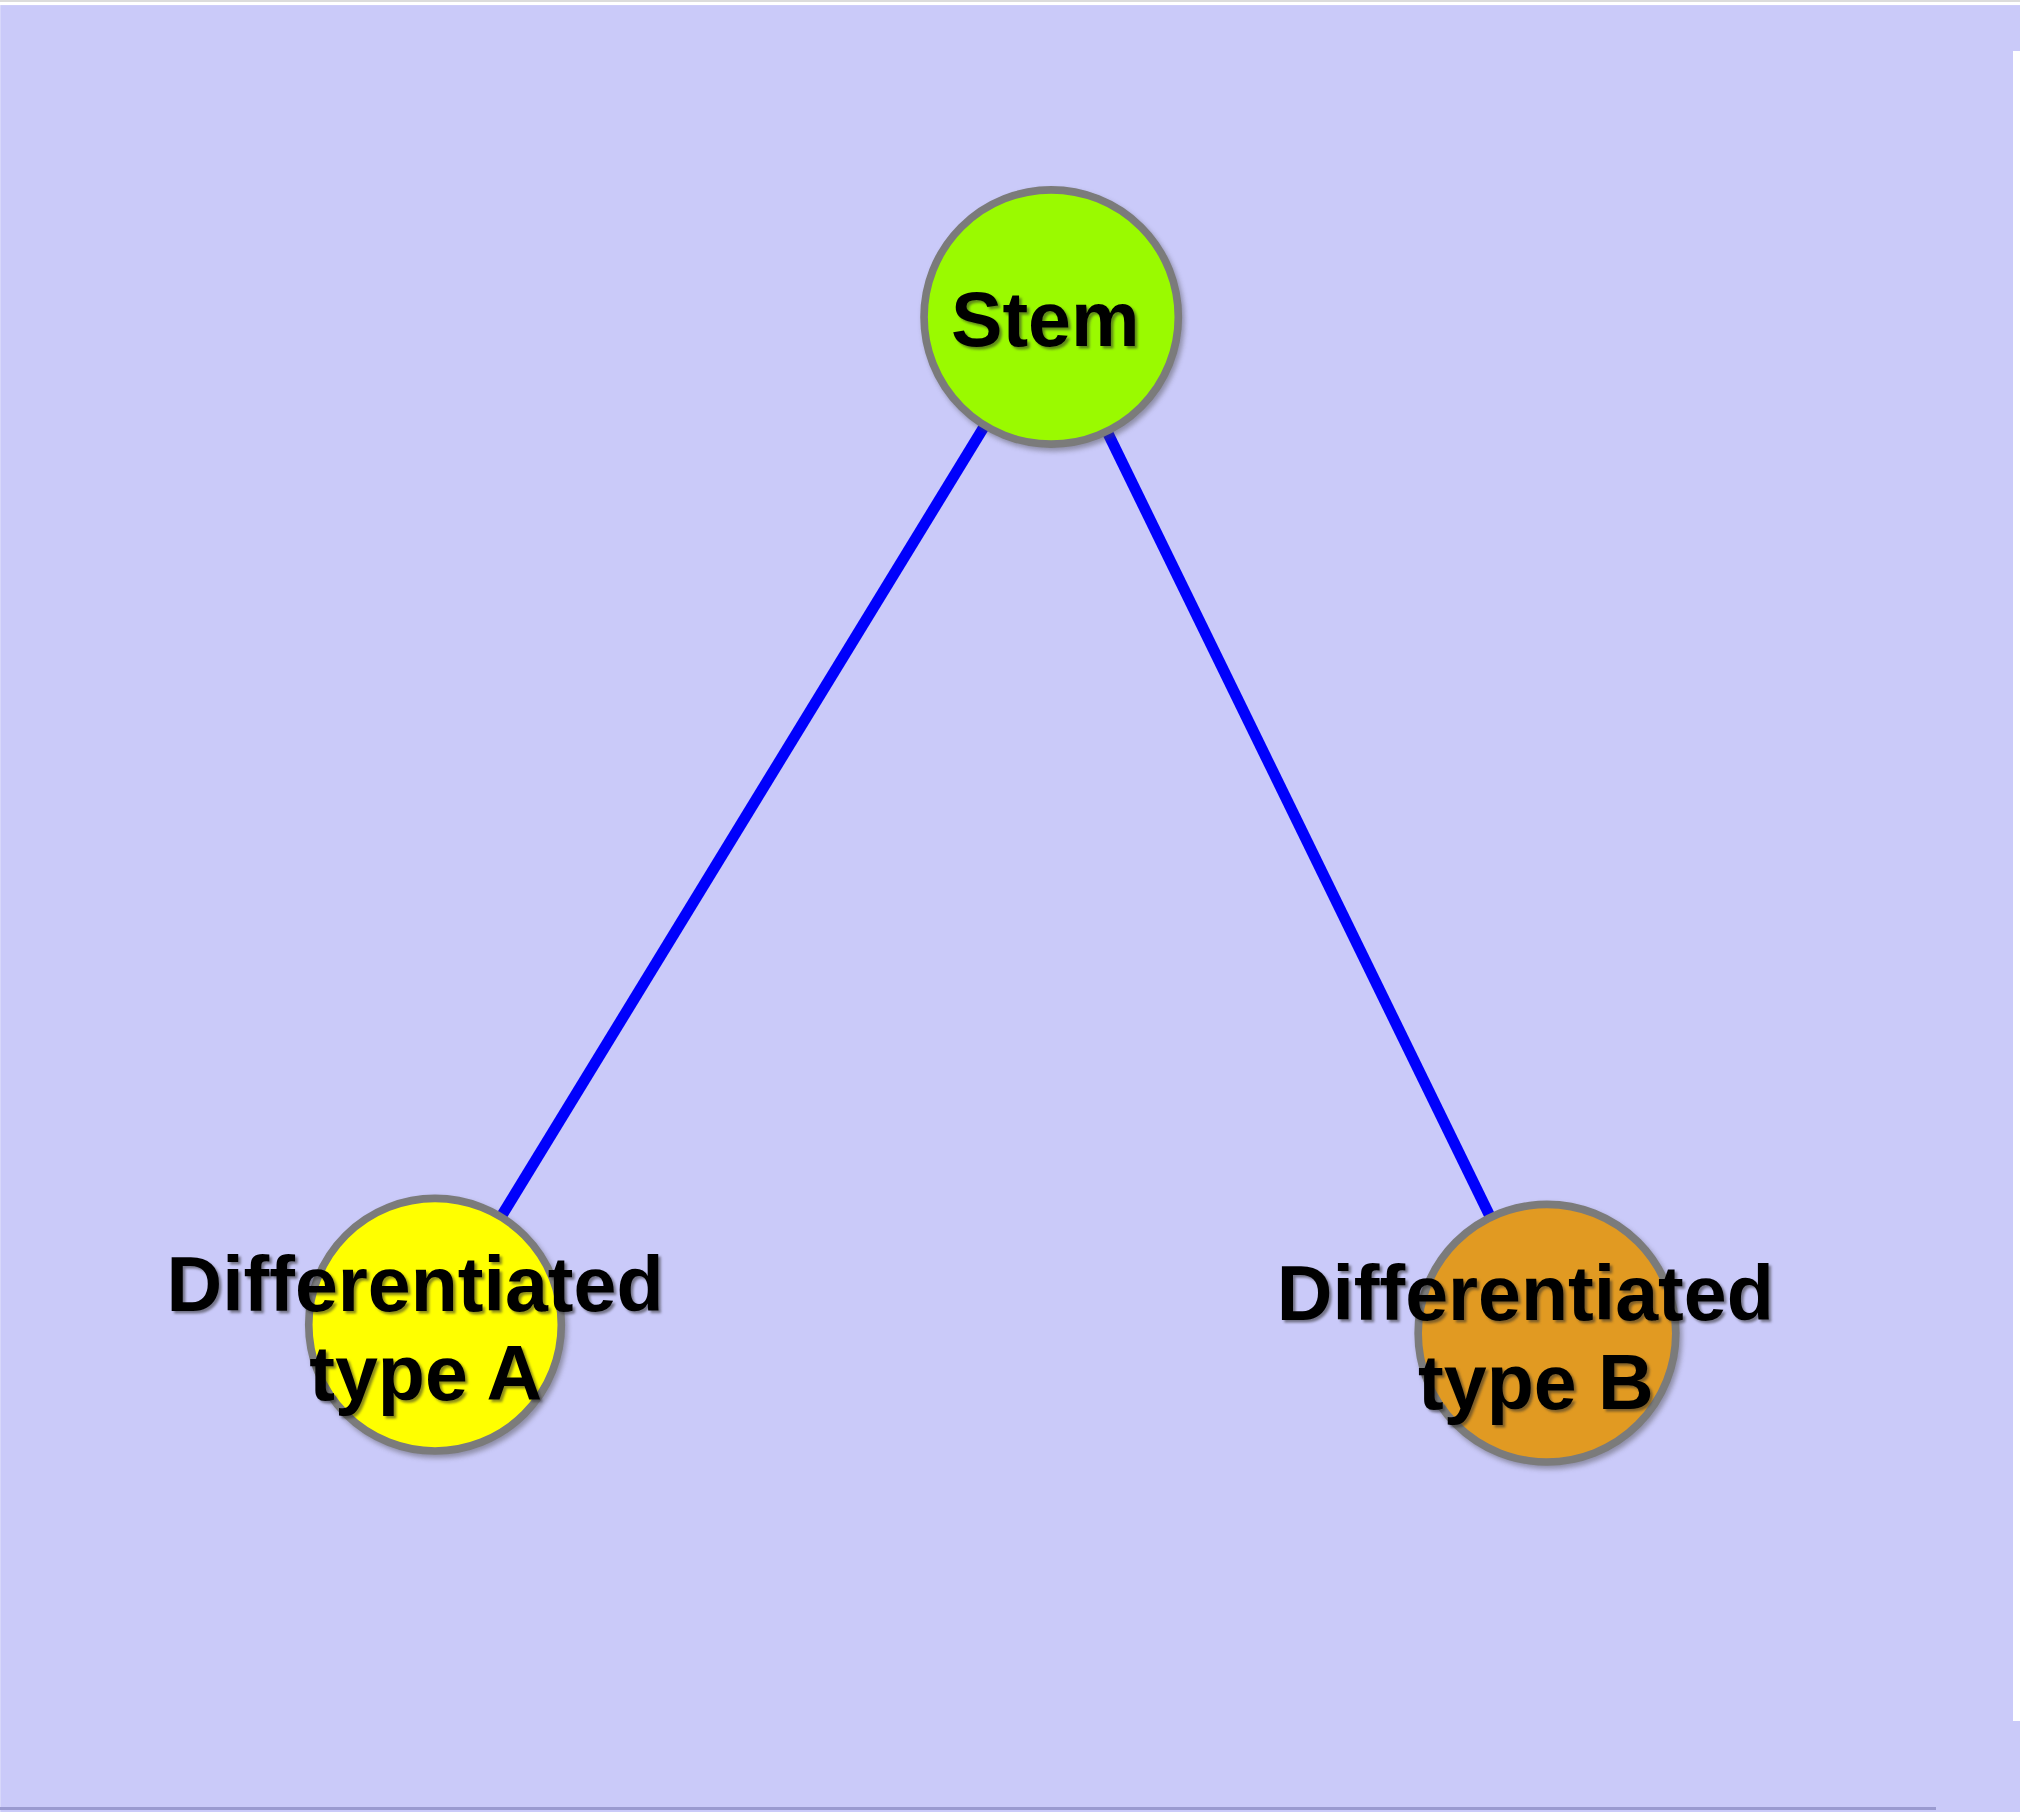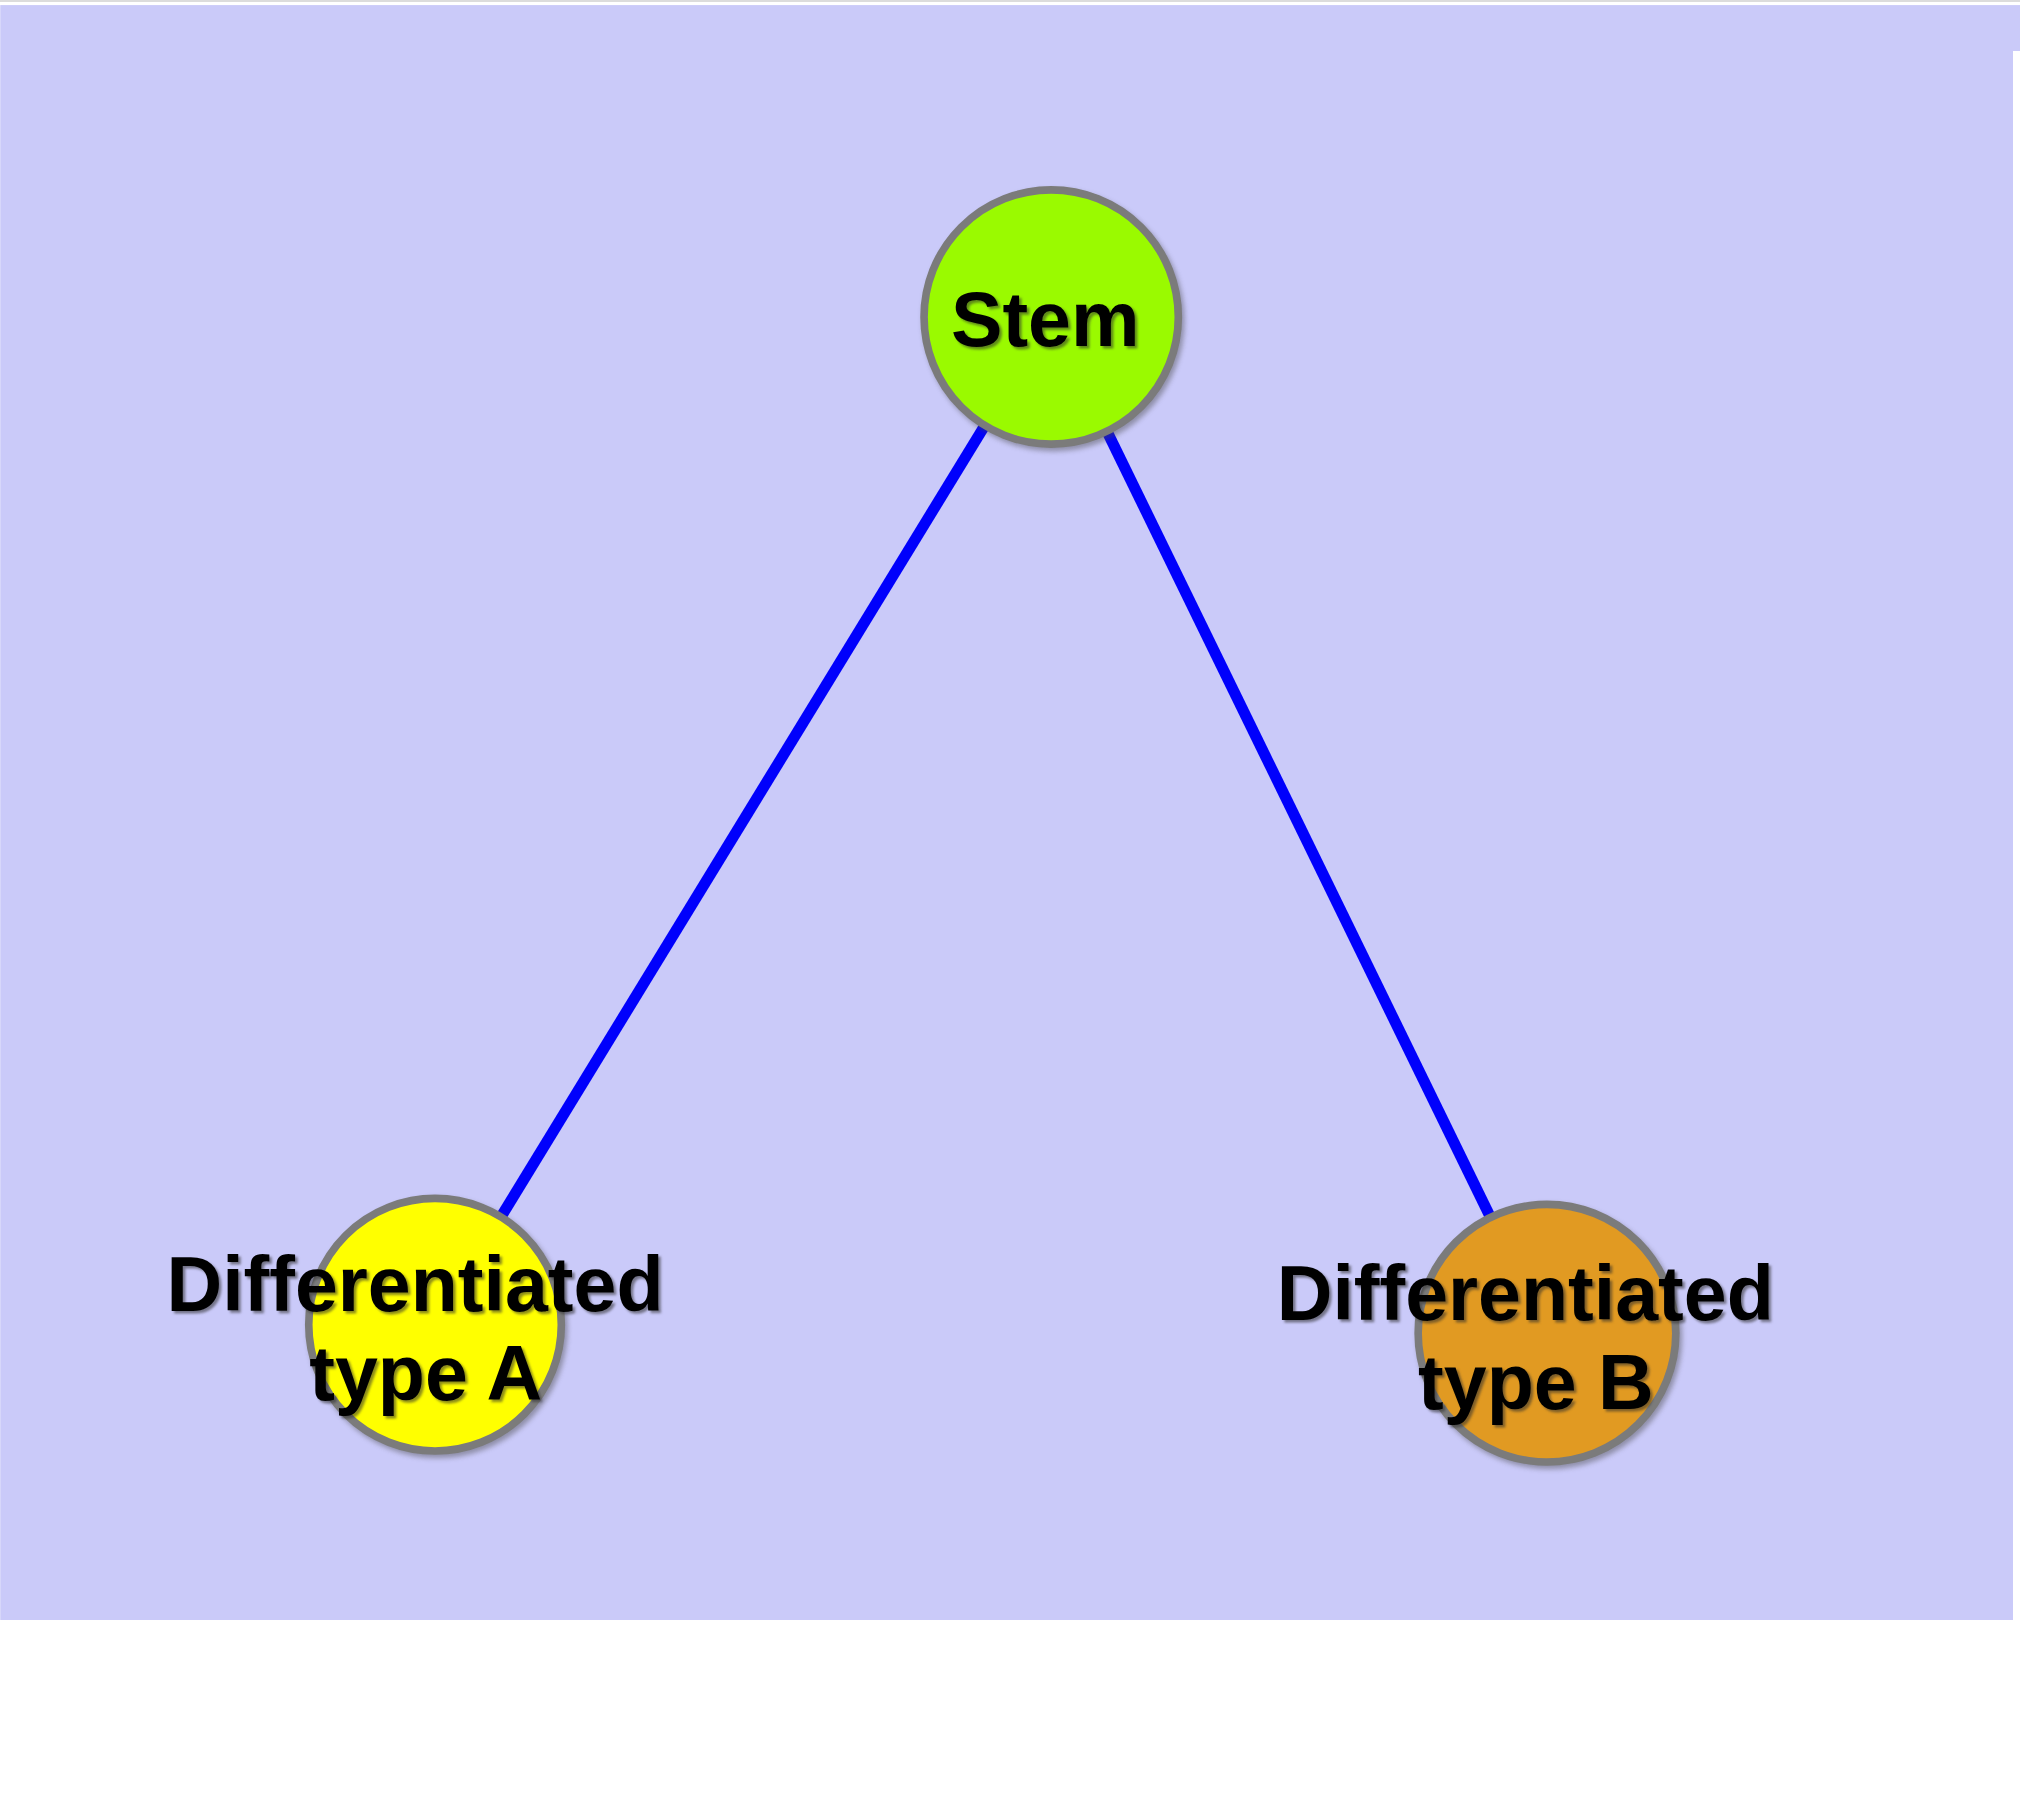--- a/index.html
+++ b/index.html
@@ -4,21 +4,21 @@
 <style>
   html, body {
     margin: 0;
     padding: 0;
     background: #ffffff;
     font-family: "Liberation Sans", sans-serif;
   }
   .page {
     position: relative;
     width: 2021px;
-    height: 1620px;
+    height: 1812px;
     background: #ffffff;
     overflow: hidden;
   }
   svg.diagram {
     position: absolute;
     left: 0;
     top: 0;
     display: block;
   }
   .edge {

